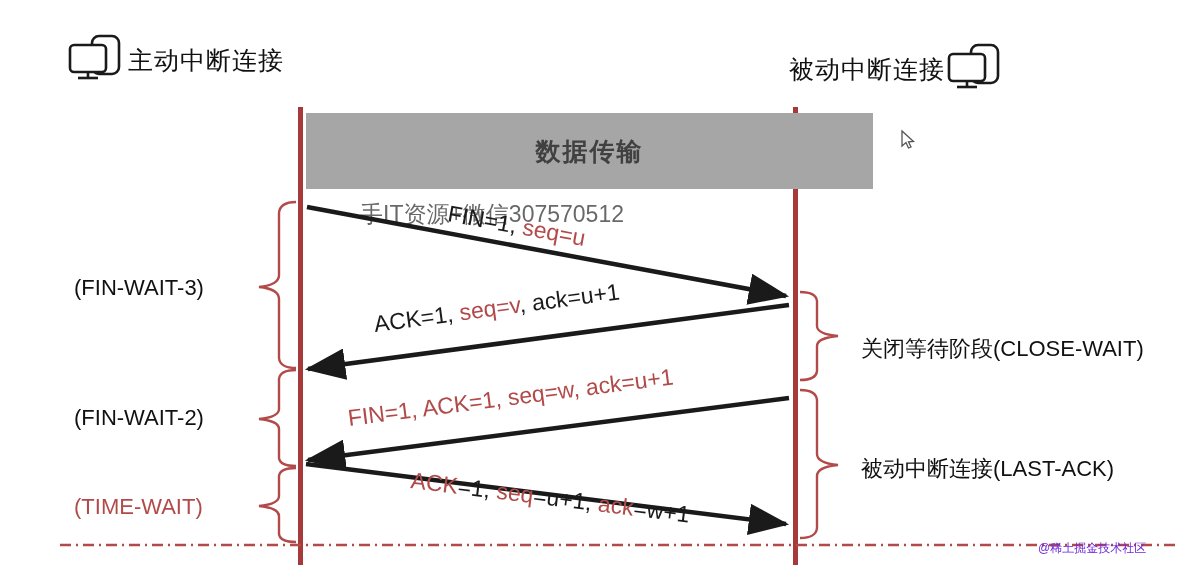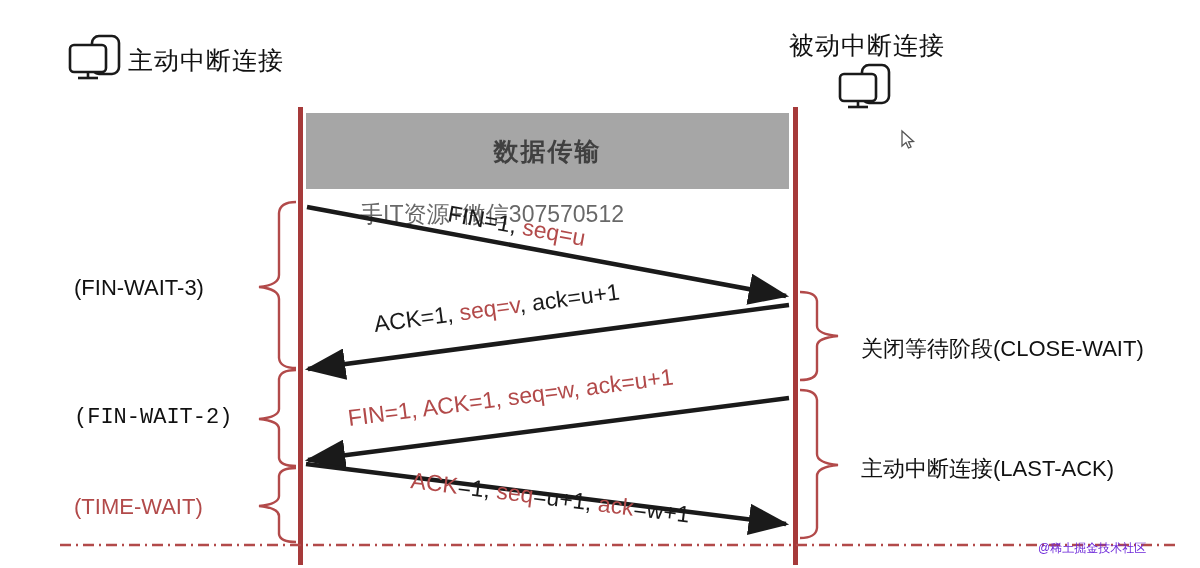--- a/index.html
+++ b/index.html
@@ -74,36 +74,36 @@
       <svg width="62" height="50" viewBox="0 0 62 50">
         <rect x="26" y="3" width="27" height="38" rx="7" ry="7" fill="none" stroke="#1a1a1a" stroke-width="2.6"></rect>
         <rect x="4" y="12" width="36" height="27" rx="4" ry="4" fill="#ffffff" stroke="#1a1a1a" stroke-width="2.6"></rect>
         <line x1="22" y1="39" x2="22" y2="45" stroke="#1a1a1a" stroke-width="2.6"></line>
         <line x1="12" y1="45" x2="32" y2="45" stroke="#1a1a1a" stroke-width="2.6"></line>
       </svg>
     </span>
     <span class="label">主动中断连接</span>
   </div>
 
-  <div class="endpoint" style="left:789px;top:29px;flex-direction:column;">
+  <div class="endpoint" style="left:789px;top:42px;">
     <span class="label">被动中断连接</span>
     <span class="monitor-icon">
       <svg width="62" height="50" viewBox="0 0 62 50">
         <rect x="26" y="3" width="27" height="38" rx="7" ry="7" fill="none" stroke="#1a1a1a" stroke-width="2.6"></rect>
         <rect x="4" y="12" width="36" height="27" rx="4" ry="4" fill="#ffffff" stroke="#1a1a1a" stroke-width="2.6"></rect>
         <line x1="22" y1="39" x2="22" y2="45" stroke="#1a1a1a" stroke-width="2.6"></line>
         <line x1="12" y1="45" x2="32" y2="45" stroke="#1a1a1a" stroke-width="2.6"></line>
       </svg>
     </span>
   </div>
 
   <div class="lifeline" style="left:298px;top:107px;height:458px;"></div>
   <div class="lifeline" style="left:793px;top:107px;height:458px;"></div>
 
-  <div class="data-box" style="left:306px;top:113px;width:483px;height:76px;">
+  <div class="data-box" style="left:306px;top:113px;width:567px;height:76px;">
     <span>数据传输</span>
   </div>
 
   <div class="wm-mid" style="left:360px;top:199px;">手IT资源+微信307570512</div>
 
   <svg style="position:absolute;left:0;top:0;width:1200px;height:568px;pointer-events:none;">
     <defs>
       <marker id="ah" markerWidth="9" markerHeight="7" refX="8.3" refY="3.5" orient="auto" markerUnits="strokeWidth">
         <path d="M0,0 L9,3.5 L0,7 z" fill="#1a1a1a"></path>
       </marker>
@@ -148,25 +148,25 @@
 
   <svg style="position:absolute;left:798px;top:290px;width:45px;height:92px;">
     <path d="M2,2 Q18,2 19,11 L19,36 Q19,44 40,46 Q19,48 19,56 L19,81 Q18,90 2,90" fill="none" stroke="#B24A4A" stroke-width="2.4"></path>
   </svg>
 
   <svg style="position:absolute;left:798px;top:388px;width:45px;height:152px;">
     <path d="M2,2 Q18,2 19,12 L19,66 Q19,75 40,77 Q19,79 19,88 L19,140 Q18,150 2,150" fill="none" stroke="#B24A4A" stroke-width="2.4"></path>
   </svg>
 
   <div class="state" style="left:74px;top:275px;">(FIN-WAIT-3)</div>
-  <div class="state" style="left:74px;top:405px;font-family:Liberation Mono, monospace;">(FIN-WAIT-2)</div>
+  <div class="state" style="left:74px;top:405px;">(FIN-WAIT-2)</div>
   <div class="state red" style="left:74px;top:494px;">(TIME-WAIT)</div>
 
   <div class="rstate" style="left:861px;top:334px;">关闭等待阶段(CLOSE-WAIT)</div>
-  <div class="rstate" style="left:861px;top:454px;">主动中断连接(LAST-ACK)</div>
+  <div class="rstate" style="left:861px;top:454px;">被动中断连接(LAST-ACK)</div>
 
   <svg class="baseline" style="left:60px;top:543px;width:1120px;height:4px;">
     <line x1="0" y1="2" x2="1120" y2="2" stroke="#B24A4A" stroke-width="2.4" stroke-dasharray="11 5 2 5"></line>
   </svg>
 
   <div class="wm-br" style="left:1038px;top:540px;">@稀土掘金技术社区</div>
 
   <svg class="cursor" style="left:901px;top:130px;width:16px;height:22px;">
     <path d="M1,1 L1,16 L5,12.5 L7.5,18 L10,17 L7.5,11.8 L12.5,11.5 z" fill="#ffffff" stroke="#555" stroke-width="1.3"></path>
   </svg>

